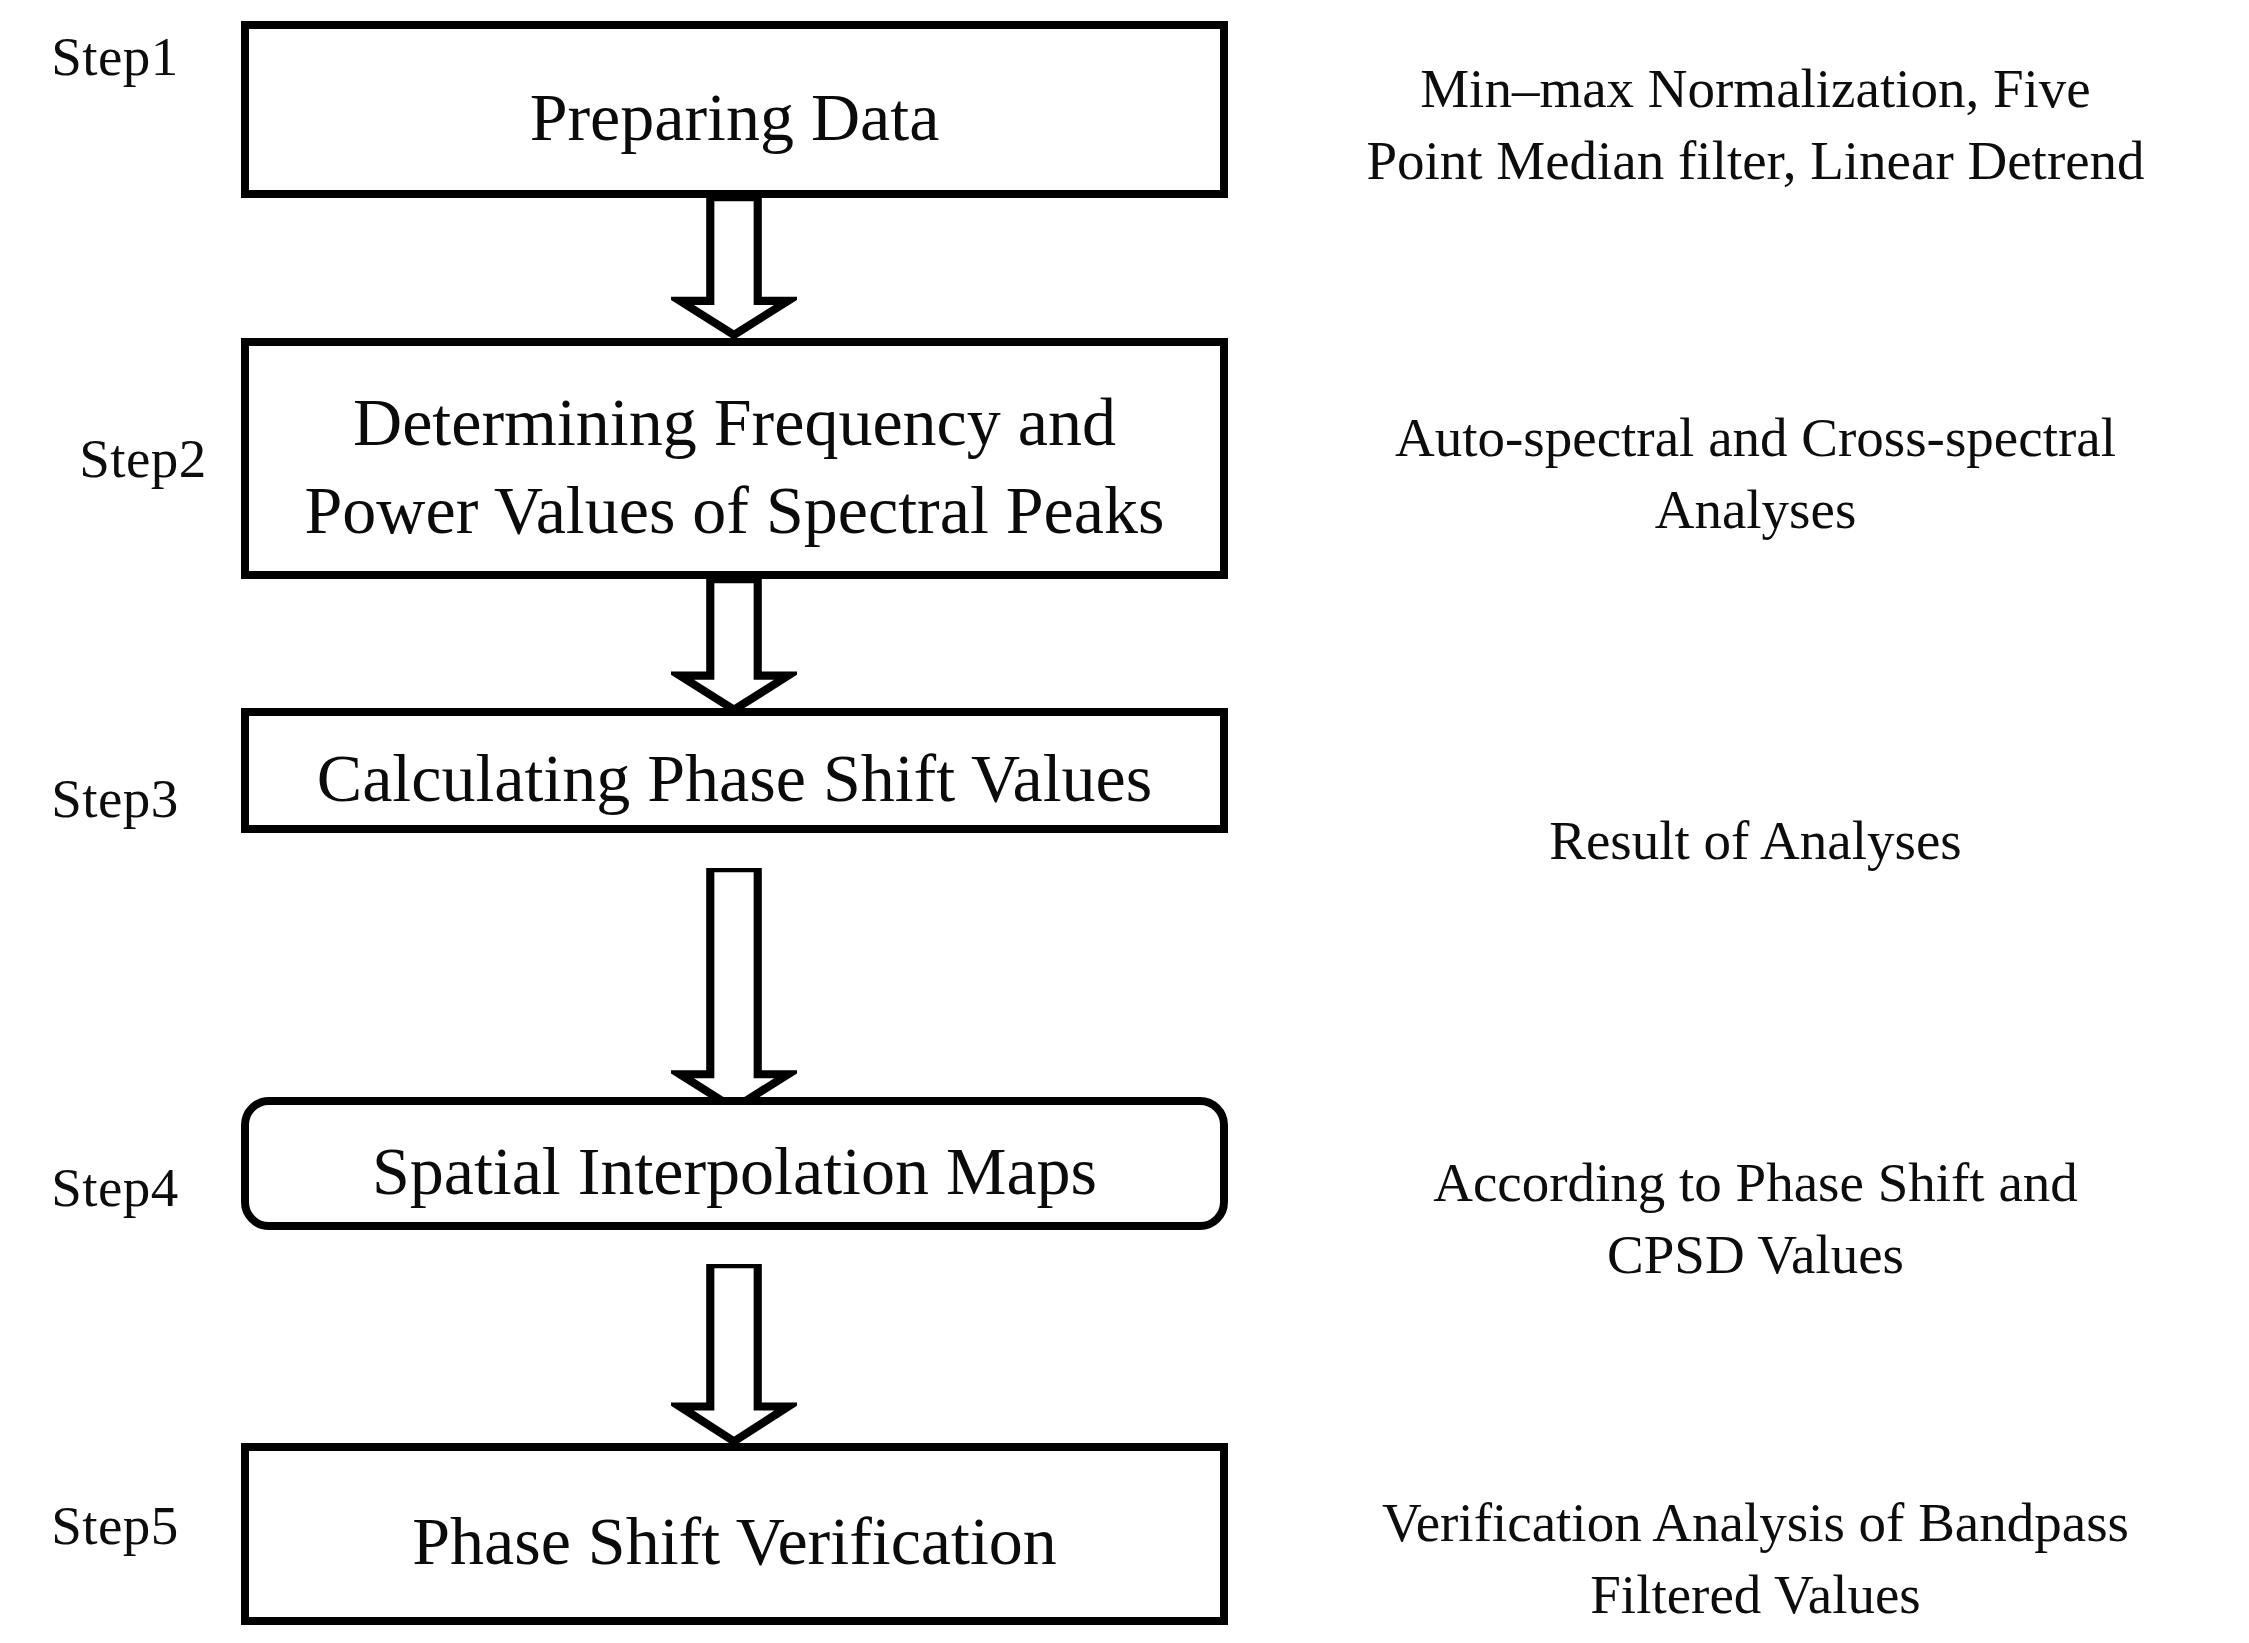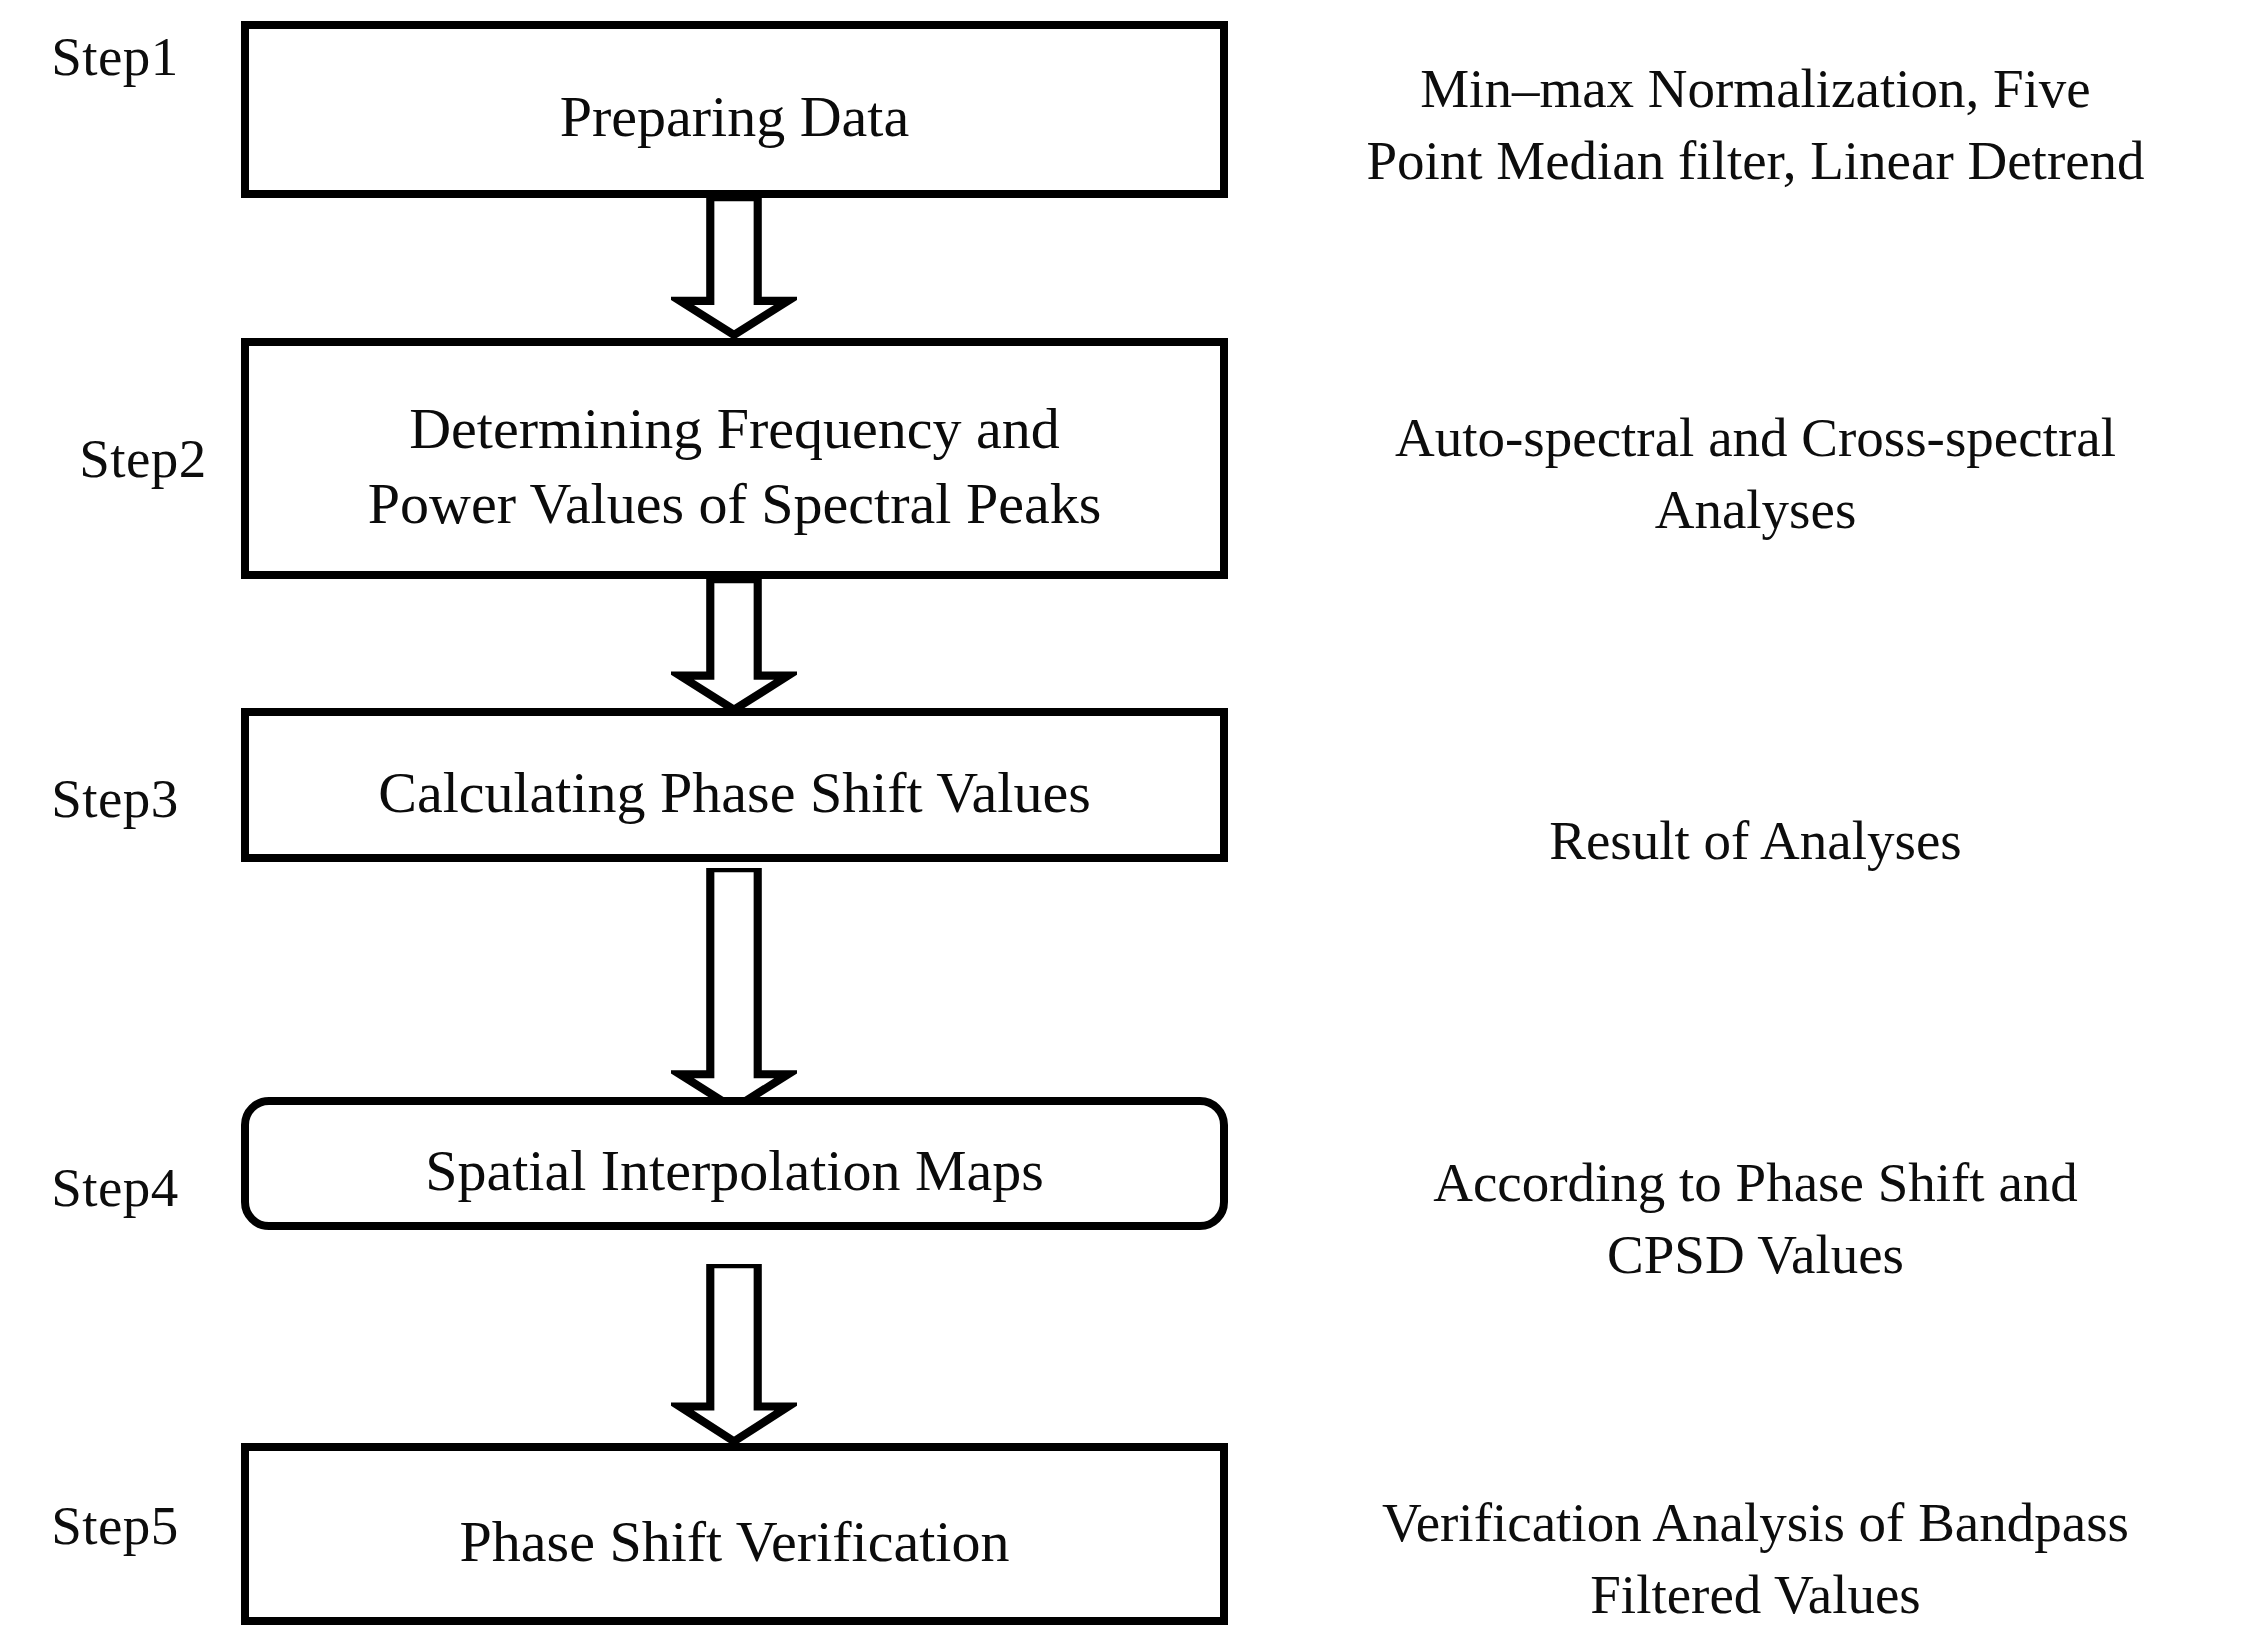--- a/index.html
+++ b/index.html
@@ -42,21 +42,21 @@
     width: 987px;
     box-sizing: border-box;
     border: 8.2px solid #000000;
     background: #ffffff;
     display: flex;
     align-items: center;
     justify-content: center;
   }
   .proc-box-text {
     text-align: center;
-    font-size: 58px;
+    font-size: 68px;
     line-height: 1.30;
     color: #0b0b0b;
     padding: 0 13.4px;
     white-space: pre-line;
     margin-top: 15px;
   }
 
   
   .annotation {
     position: absolute;
@@ -113,21 +113,21 @@
 
   <div class="arrow" style="top:579px;">
     <svg width="126" height="134" viewBox="0 0 170 180" xmlns="http://www.w3.org/2000/svg">
       <path d="M 53 0 L 53 130 L 12 130 L 85 176 L 158 130 L 117 130 L 117 0 Z" fill="#ffffff" stroke="#000000" stroke-width="11" stroke-linejoin="miter"></path>
     </svg>
   </div>
 
   <div class="row" style="top:0px;">
     <div class="step-label" style="top:770px;">Step3</div>
 
-    <div class="proc-box" style="top:708px; height:154px;">
+    <div class="proc-box" style="top:708px; height:125px;">
       <div class="proc-box-text">Calculating Phase Shift Values</div>
     </div>
 
     <div class="annotation" style="top:768px;">Result of Analyses</div>
   </div>
 
   <div class="arrow" style="top:868px;">
     <svg width="126" height="245" viewBox="0 0 170 330" xmlns="http://www.w3.org/2000/svg">
       <path d="M 53 0 L 53 278 L 12 278 L 85 324 L 158 278 L 117 278 L 117 0 Z" fill="#ffffff" stroke="#000000" stroke-width="11" stroke-linejoin="miter"></path>
     </svg>

